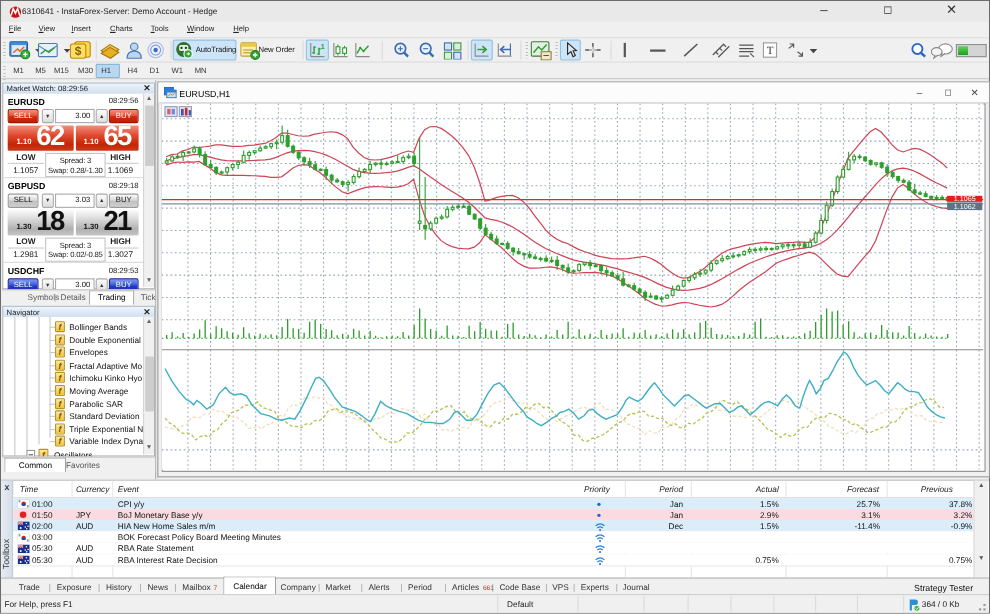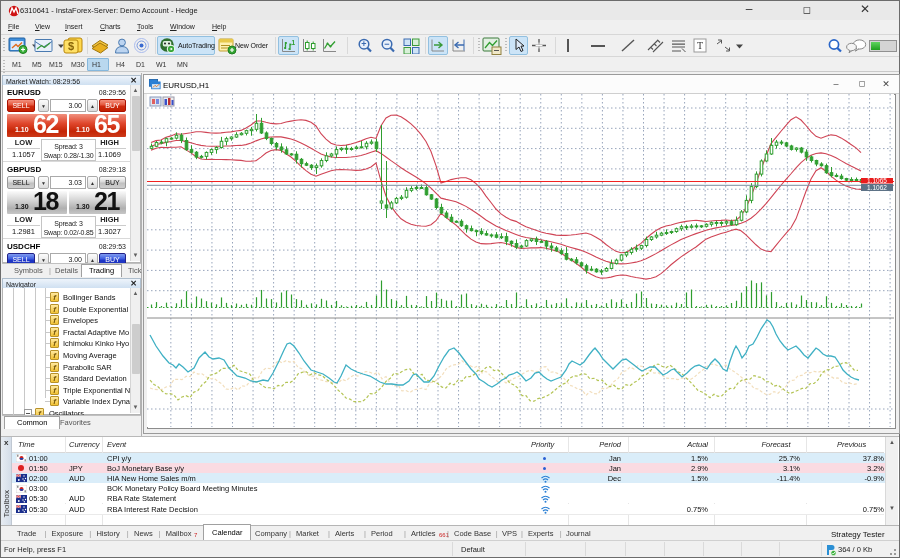--- a/index.html
+++ b/index.html
@@ -354,21 +354,21 @@
         <div class="numbox" style="left:47px;top:168px;width:36px;height:13px;line-height:11px">3.00</div>
         <div class="spin" style="left:84px;top:168px;width:11px;height:13px;line-height:12px">▲</div>
         <div class="btn blue" style="left:96px;top:168px;width:27px;height:13px;line-height:12px">BUY</div>
 <div class="sb" style="right:0;top:0;height:176px">
           <div class="ar" style="top:1px">▲</div>
           <div class="ar" style="bottom:1px">▼</div>
           <div class="th" style="top:11px;height:55px"></div>
         </div>
 </div>
 <div class="ptabs" style="top:190px">
-<span class="t" style="left:12px">Symbols</span>
+<span class="t" style="left:23px">Symbols</span>
         <span class="t" style="left:47px;color:#999">|</span>
 <span class="t" style="left:53px">Details</span>
 <span class="t sel" style="left:79px">Trading</span>
 <span class="t" style="left:126px">Tick</span>
       </div>
     <div class="phead" style="top:205px">Navigator<span class="x">✕</span></div>
 <div class="panelbox" style="top:215px;height:127px">
 <div class="treev" style="left:10px;top:0;height:127px"></div>
 <div class="treev" style="left:21px;top:0;height:122px"></div>
 <div class="treev" style="left:32px;top:0;height:116px"></div>
@@ -945,21 +945,21 @@
         <div class="x">x</div>
         <div class="lbl">Toolbox</div>
       </div>
     <div class="cal">
 <div class="hdr abs" style="left:6px;top:3px">Time</div>
 <div class="hdr abs" style="left:57px;top:3px">Currency</div>
 <div class="hdr abs" style="left:95px;top:3px">Event</div>
 <div class="hdr abs" style="left:519px;top:3px">Priority</div>
 <div class="hdr abs" style="left:579px;top:3px;width:30px;text-align:right">Period</div>
 <div class="hdr abs" style="left:646px;top:3px;width:50px;text-align:right">Actual</div>
-<div class="hdr abs" style="left:740px;top:3px;width:48px;text-align:center">Forecast</div>
+<div class="hdr abs" style="left:758px;top:3px;width:48px;text-align:left">Forecast</div>
 <div class="hdr abs" style="left:825px;top:3px;width:47px;">Previous</div>
 <div class="abs" style="left:0;top:15px;width:872px;border-top:1px solid #d8d8d8"></div>
 <div class="colline" style="left:52.8px"></div>
 <div class="colline" style="left:90px"></div>
 <div class="colline" style="left:556px"></div>
 <div class="colline" style="left:615.6px"></div>
 <div class="colline" style="left:702px"></div>
 <div class="colline" style="left:793.7px"></div>
 <div class="row" style="top:15.5px;background:#daedf9">
 <svg class="abs" style="left:4px;top:1.5px" width="11" height="8" viewBox="0 0 11 8">
@@ -1019,21 +1019,21 @@
 <div class="abs" style="left:0;top:46.099999999999994px;width:872px;border-top:1px solid #eaeaea"></div>
 <div class="row" style="top:46.099999999999994px;background:#ffffff">
 <svg class="abs" style="left:4px;top:1.5px" width="11" height="8" viewBox="0 0 11 8">
             <rect width="11" height="8" fill="#fff" stroke="#bbb" stroke-width="0.5"></rect>
             <circle cx="5.5" cy="4" r="2" fill="#cc2222"></circle>
             <path d="M3.5 4 a2 2 0 0 0 4 0 z" fill="#2244aa"></path>
             <path d="M1 1.2 l1.5 0 M1 2.2 l1.5 0 M8.5 5.8 l1.5 0 M8.5 6.8 l1.5 0" stroke="#333" stroke-width="0.6"></path>
           </svg>
 <div class="c" style="left:17px">03:00</div>
 <div class="c" style="left:57px"></div>
-<div class="c" style="left:95px">BOK Monetary Policy Board Meeting Minutes</div>
+<div class="c" style="left:95px">BOK Forecast Policy Board Meeting Minutes</div>
 <svg class="abs" style="left:528px;top:1px" width="11" height="9" viewBox="0 0 11 9">
             <path d="M1.5 4 Q5.5 0.5 9.5 4" fill="none" stroke="#2a7fd4" stroke-width="1.1"></path>
             <path d="M3 6 Q5.5 3.8 8 6" fill="none" stroke="#2a7fd4" stroke-width="1.1"></path>
             <circle cx="5.5" cy="7.8" r="1" fill="#2a7fd4"></circle>
           </svg>
 <div class="c r" style="left:579px;width:30px"></div>
 <div class="c r" style="left:646px;width:50px"></div>
 <div class="c r" style="left:740px;width:48px"></div>
 <div class="c r" style="left:825px;width:47px"></div>
 </div>

